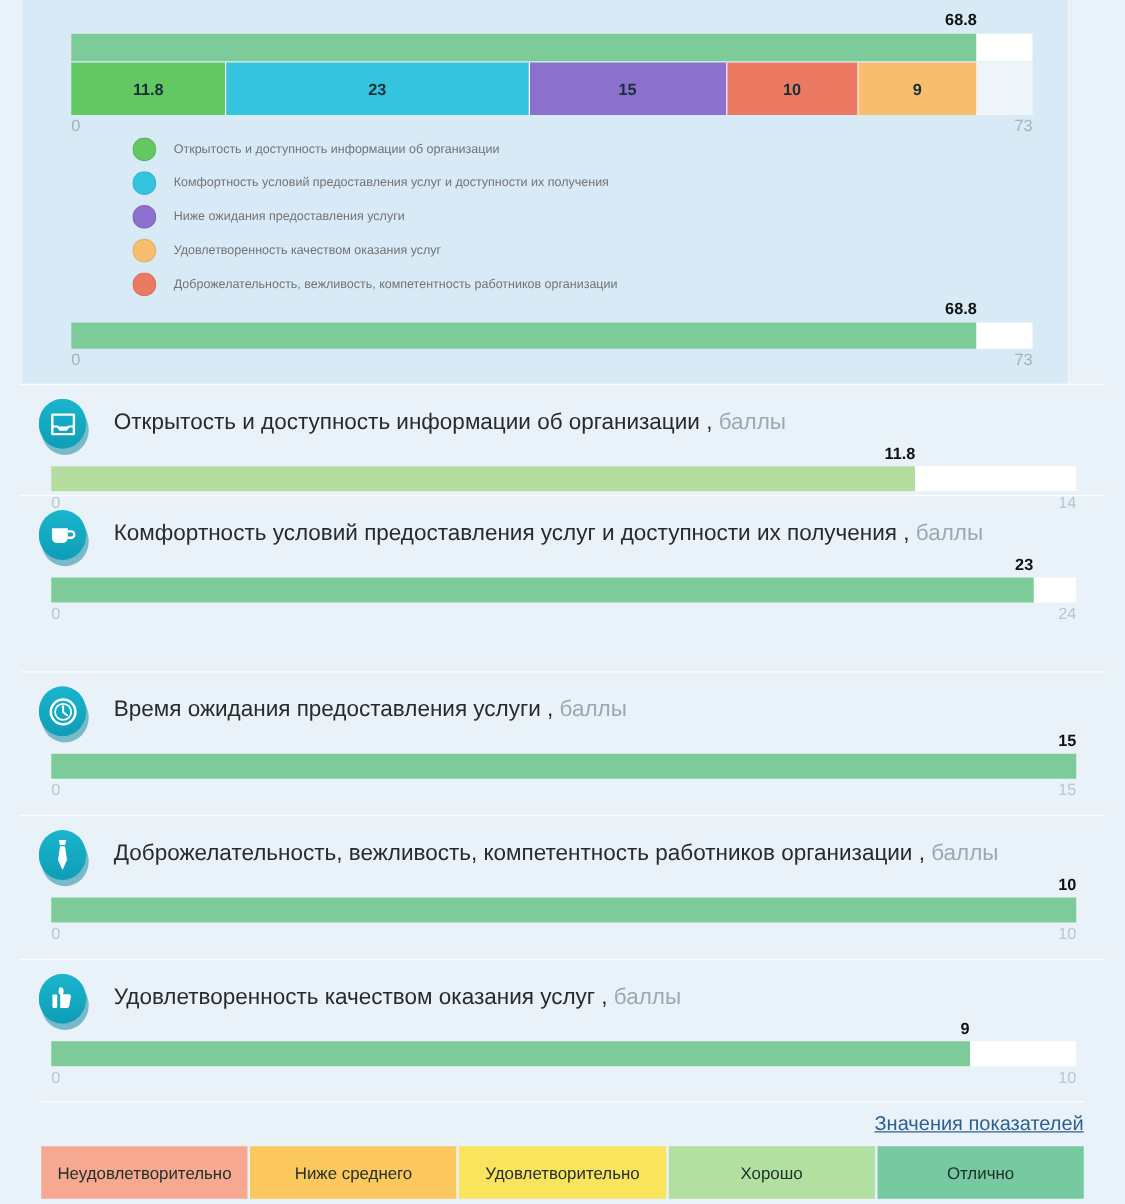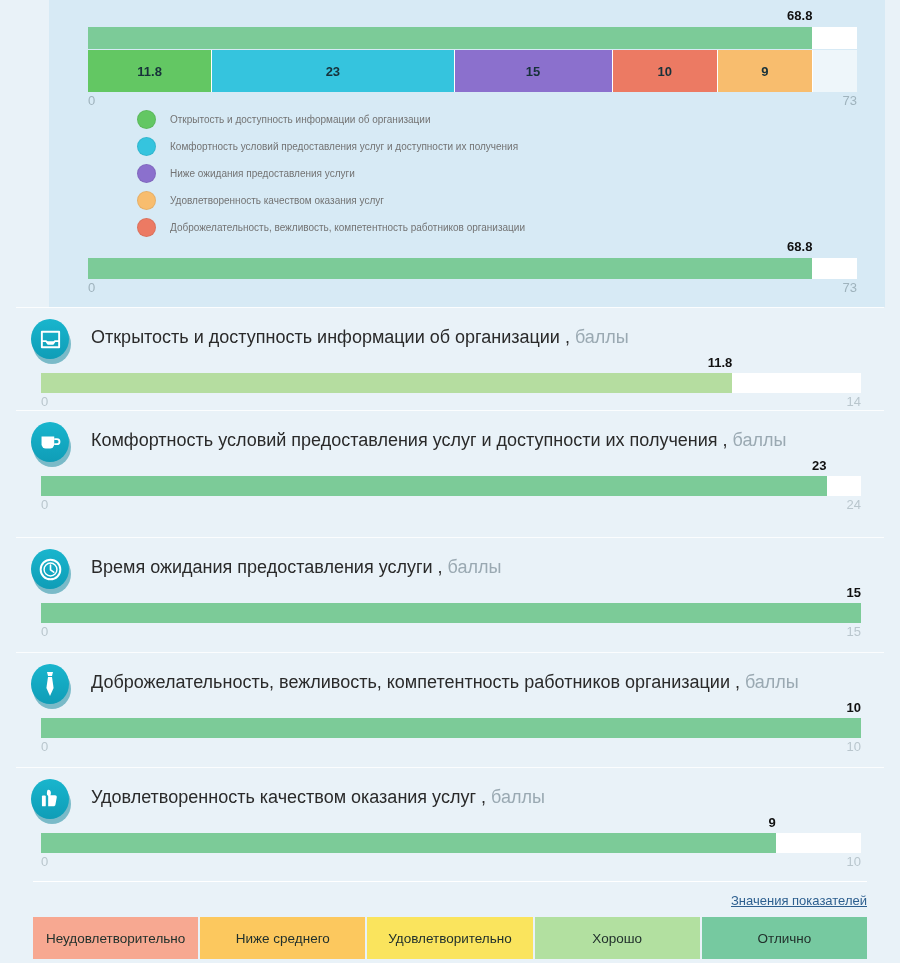--- a/index.html
+++ b/index.html
@@ -7,21 +7,21 @@
     width:900px;height:963px;
     background:#e8f2f7;
     font-family:"Liberation Sans", sans-serif;
     -webkit-font-smoothing:antialiased;
     overflow:hidden;
   }
   .page{position:relative;width:900px;height:963px;background:#e9f2f8;}
 
   
   .summary-panel{
-    position:absolute;left:49px;top:0;width:836px;height:307px;
+    position:absolute;left:18px;top:0;width:836px;height:307px;
     background:#d7eaf5;
   }
   .sum-bar-block{position:absolute;left:39px;top:27px;width:769px;}
   .track{
     position:relative;width:100%;height:22px;background:#ffffff;
     box-sizing:border-box;
   }
   .track .fill{position:absolute;left:0;top:0;height:100%;background:#7ccb98;}
   .val-label{
     position:absolute;top:-19px;font-size:13px;font-weight:bold;color:#111;
@@ -85,21 +85,21 @@
   .sec-bar .axis .lo,.sec-bar .axis .hi{font-size:13px;color:#b9c6cd;}
 
   
   .footer{position:absolute;left:0;right:0;bottom:0;height:82px;}
   .footer::before{
     content:"";position:absolute;left:33px;right:33px;top:0;height:1px;
     background:#ffffff;
   }
   .link-row{position:absolute;right:33px;top:10px;}
   .link-row a{
-    font-size:13px;color:#2d5f8f;text-decoration:underline;cursor:pointer;margin-top:46px;
+    font-size:16px;color:#2d5f8f;text-decoration:underline;cursor:pointer;margin-top:46px;
   }
   .scale{
     position:absolute;left:33px;right:33px;top:36px;height:42px;display:flex;
   }
   .scale-cell{
     flex:1 1 0;height:100%;margin-right:2px;
     display:flex;align-items:center;justify-content:center;
     font-size:13.5px;color:#22312c;
   }
   .scale-cell:last-child{margin-right:0;}
@@ -196,21 +196,21 @@
         <div class="fill" style="width:84.3%;background:#b5dda0"></div>
         <span class="val-label" style="left:84.3%">11.8</span>
       </div>
       <div class="axis">
         <span class="lo">0</span>
         <span class="hi">14</span>
       </div>
     </div>
   </div>
 
-  <div class="section" style="position:absolute;left:0;top:410px;width:900px;">
+  <div class="section" style="position:absolute;left:0;top:396px;width:900px;">
     <div class="icon-wrap">
       <div class="shadow"></div>
       <div class="circle">
         <svg width="22" height="19" viewBox="0 0 26 22" aria-hidden="true">
           <path d="M3 4h15v9a5 5 0 0 1-5 5H8a5 5 0 0 1-5-5z" fill="#ffffff"></path>
           <path d="M18 7h3.2a3 3 0 0 1 0 6H18" fill="none" stroke="#ffffff" stroke-width="2.2"></path>
         </svg>
       </div>
     </div>
     <div class="sec-title">

